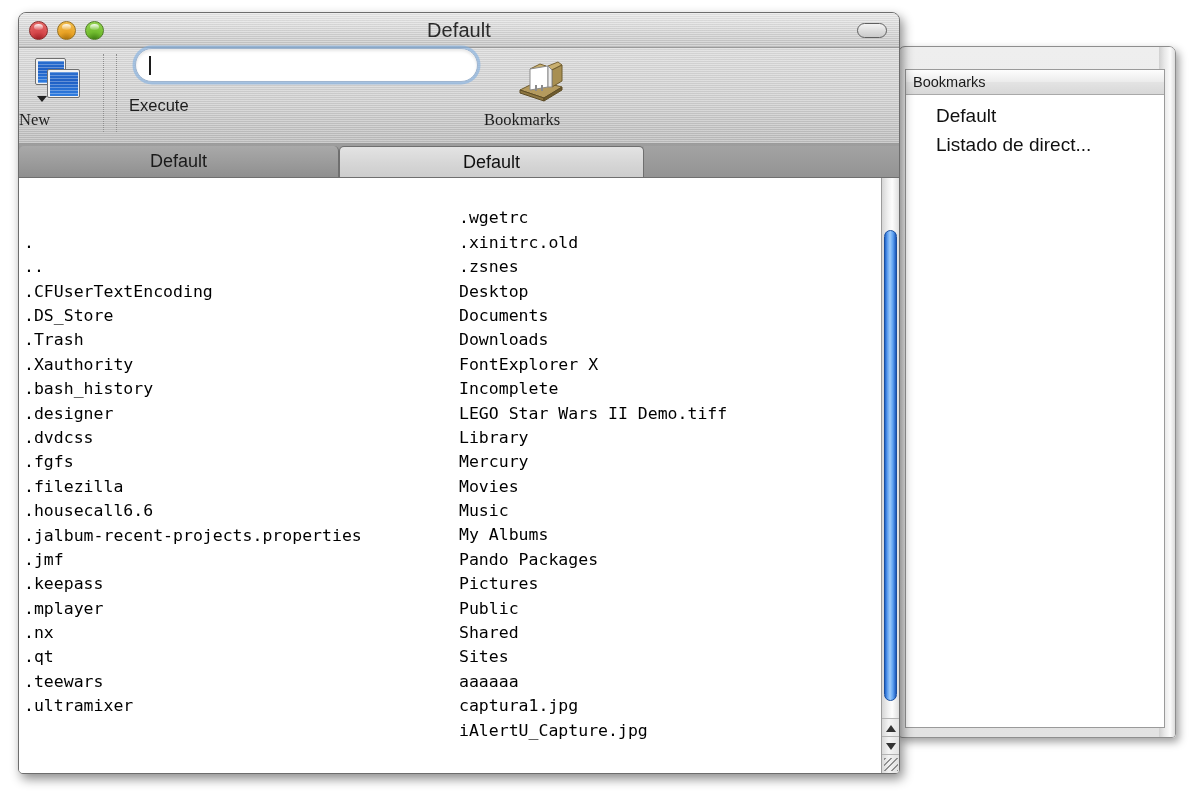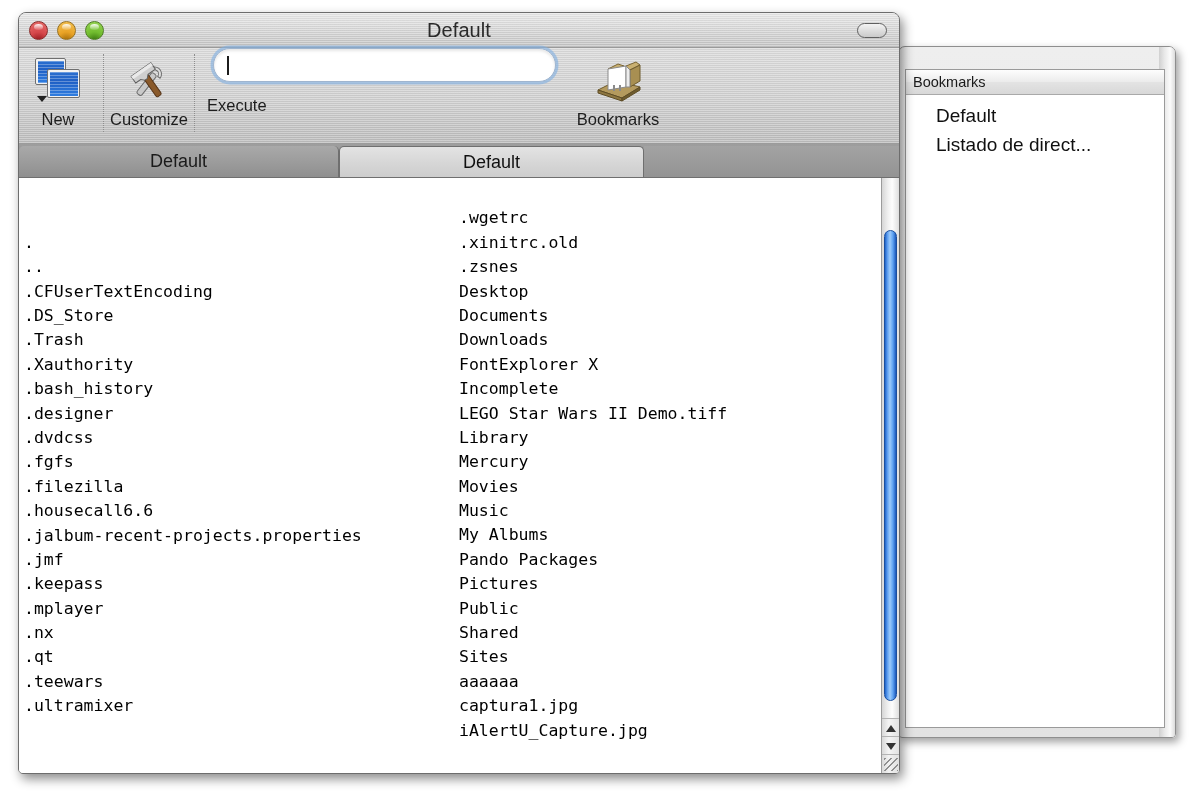--- a/index.html
+++ b/index.html
@@ -166,22 +166,23 @@
       repeating-linear-gradient(to bottom, rgba(255,255,255,0.26) 0px, rgba(255,255,255,0.26) 1px, rgba(0,0,0,0.04) 1px, rgba(0,0,0,0.04) 2px),
       linear-gradient(to bottom, #dcdcdc 0%, #d0d0d0 55%, #bdbdbd 100%);
     border-bottom: 1px solid #9b9b9b;
     display: flex;
     align-items: flex-start;
     box-sizing: border-box;
   }
   .tb-item {
     width: 78px;
     padding-top: 5px;
-    text-align: center;
+    text-align: left;
     cursor: default;
+    font-family: Liberation Serif, serif;
   }
   .tb-glyph {
     height: 56px;
     display: flex;
     align-items: center;
     justify-content: center;
   }
   .tb-label {
     font-size: 16.5px;
     color: #1e1e1e;
@@ -497,38 +498,20 @@
               </div>
             <div class="new-caret"></div>
           </div>
         </div>
         <div class="tb-label">New</div>
       </div>
 
 
       <div class="tb-sep"></div>
 
-      <div class="tb-item">
-        <div class="tb-glyph">
-          <svg class="icon-customize" viewBox="0 0 50 46" xmlns="http://www.w3.org/2000/svg">
-
-            <g transform="rotate(38 25 23)">
-              <rect x="22" y="14" width="6" height="26" rx="2" fill="#c9c9c9" stroke="#6e6e6e" stroke-width="1"></rect>
-              <path d="M18 14 a7 7 0 0 1 14 0 l-3 0 a4 4 0 0 0 -8 0 z" fill="#dcdcdc" stroke="#6e6e6e" stroke-width="1"></path>
-            </g>
-
-            <g transform="rotate(-35 25 23)">
-              <rect x="22" y="16" width="6" height="25" rx="2" fill="#8a5a2b" stroke="#58361a" stroke-width="1"></rect>
-              <path d="M13 9 h24 v8 h-9 l-3 3 h-3 l-3 -3 h-6 z" fill="#cfcfcf" stroke="#5f5f5f" stroke-width="1"></path>
-              <rect x="13" y="9" width="24" height="3.5" fill="#e9e9e9"></rect>
-            </g>
-          </svg>
-        </div>
-        <div class="tb-label">Customize</div>
-      </div>
 
 
       <div class="tb-sep"></div>
 
       <div class="tb-execute">
         <div class="exec-field">
           <span class="exec-caret"></span>
           <span></span>
         </div>
         <div class="exec-label">Execute</div>

